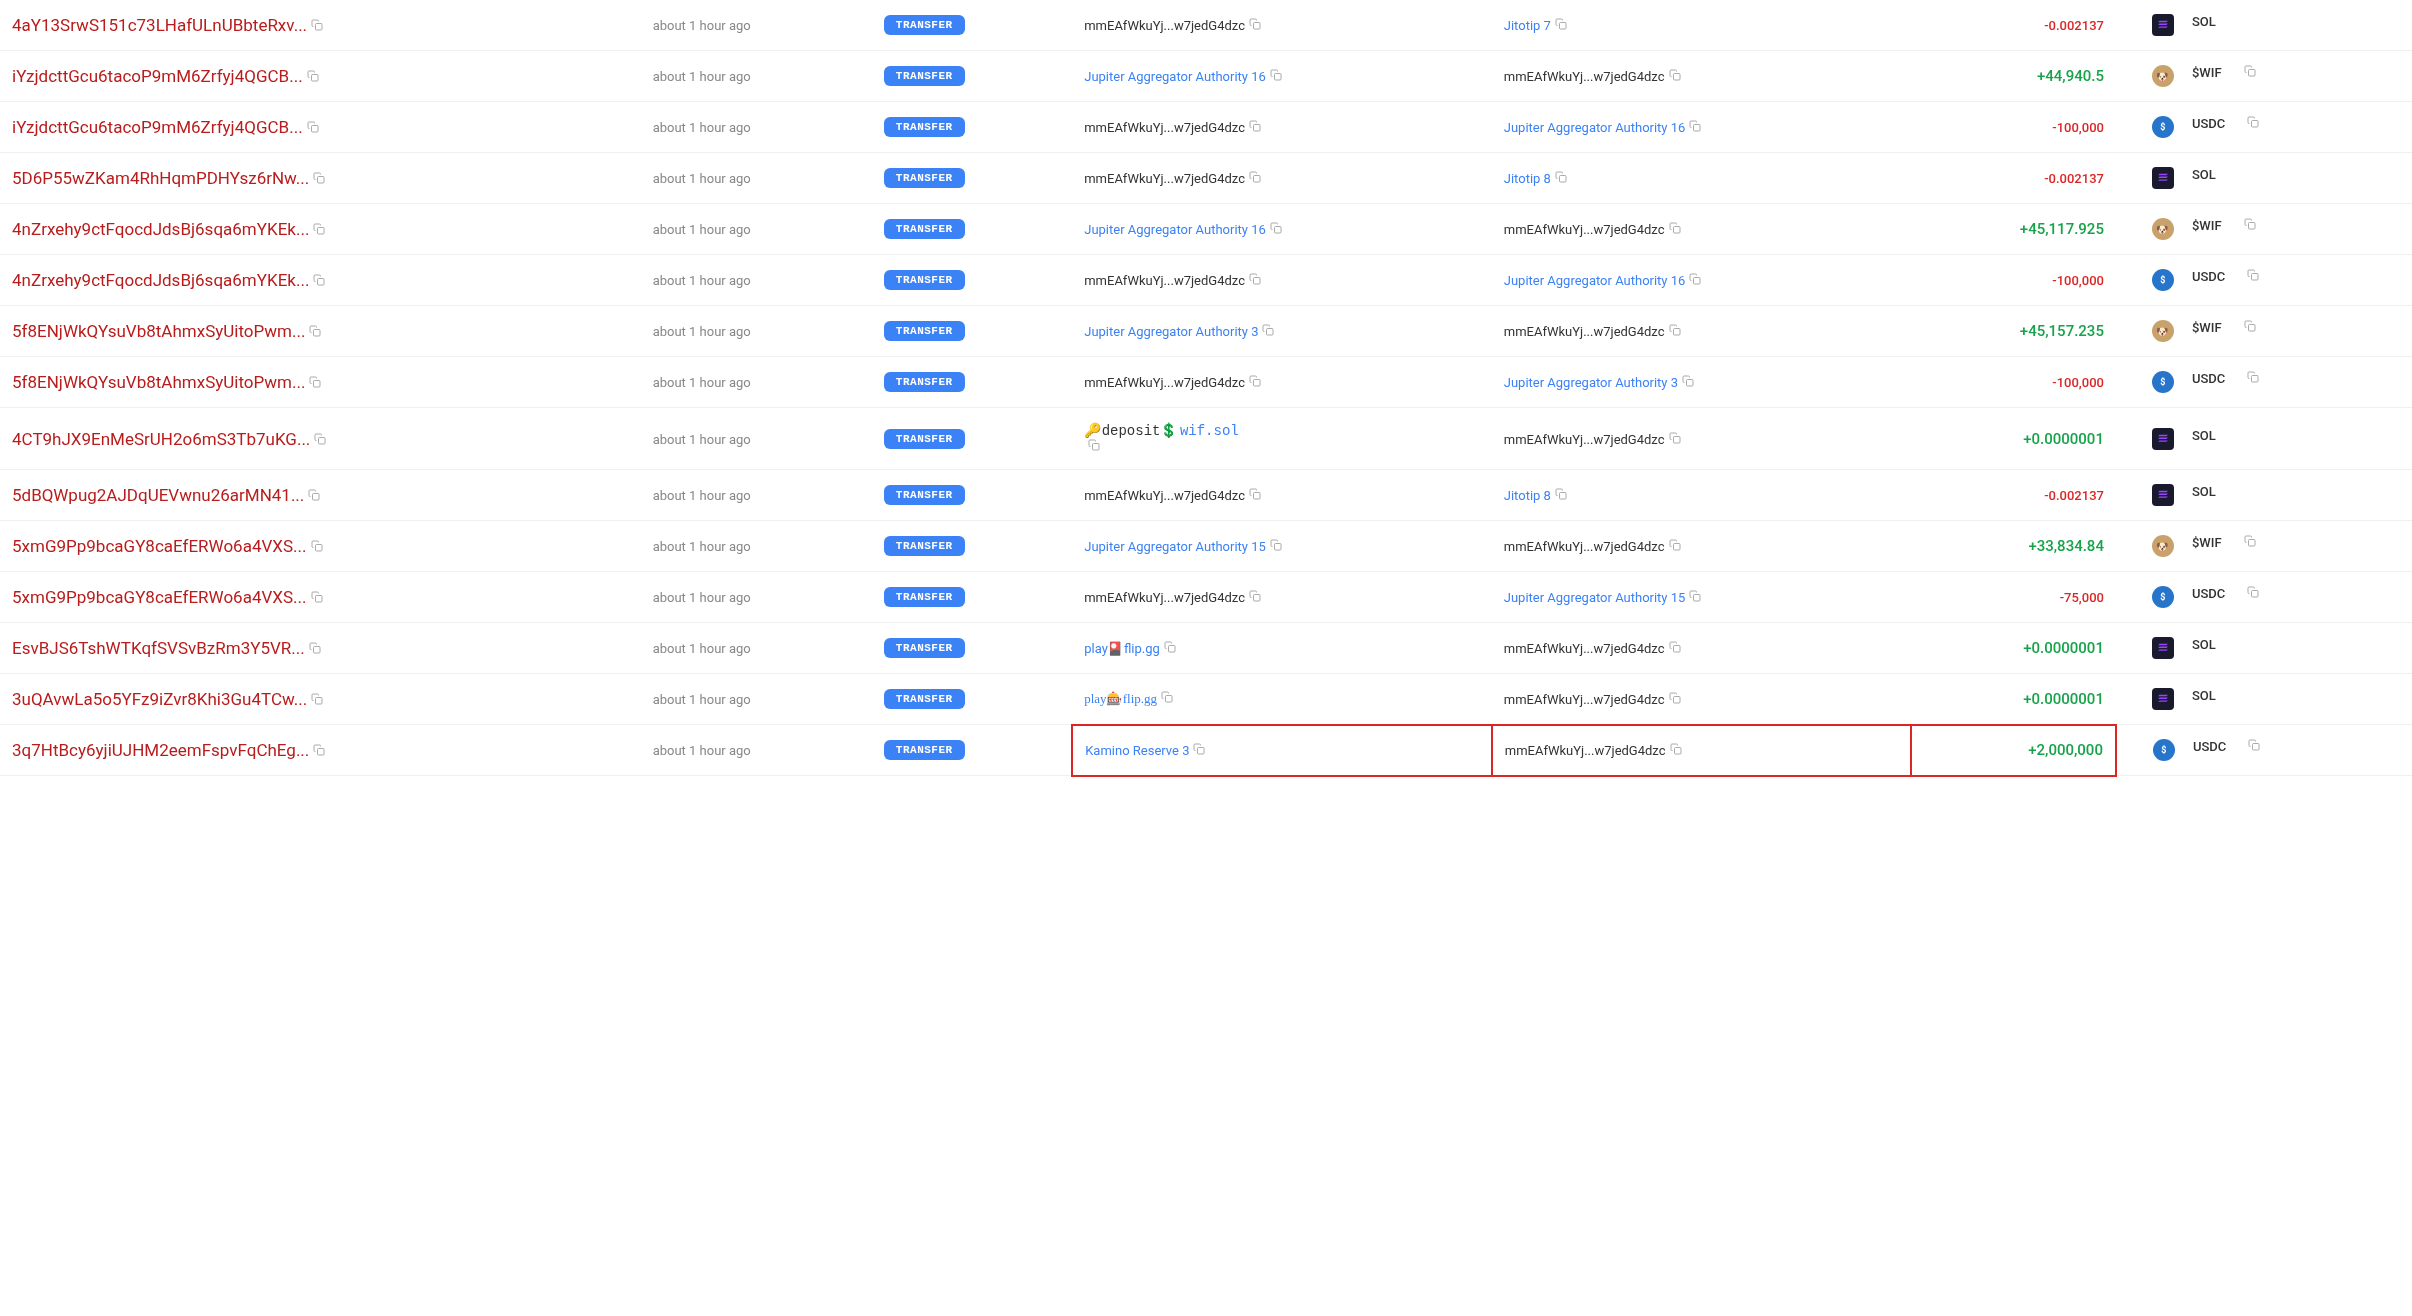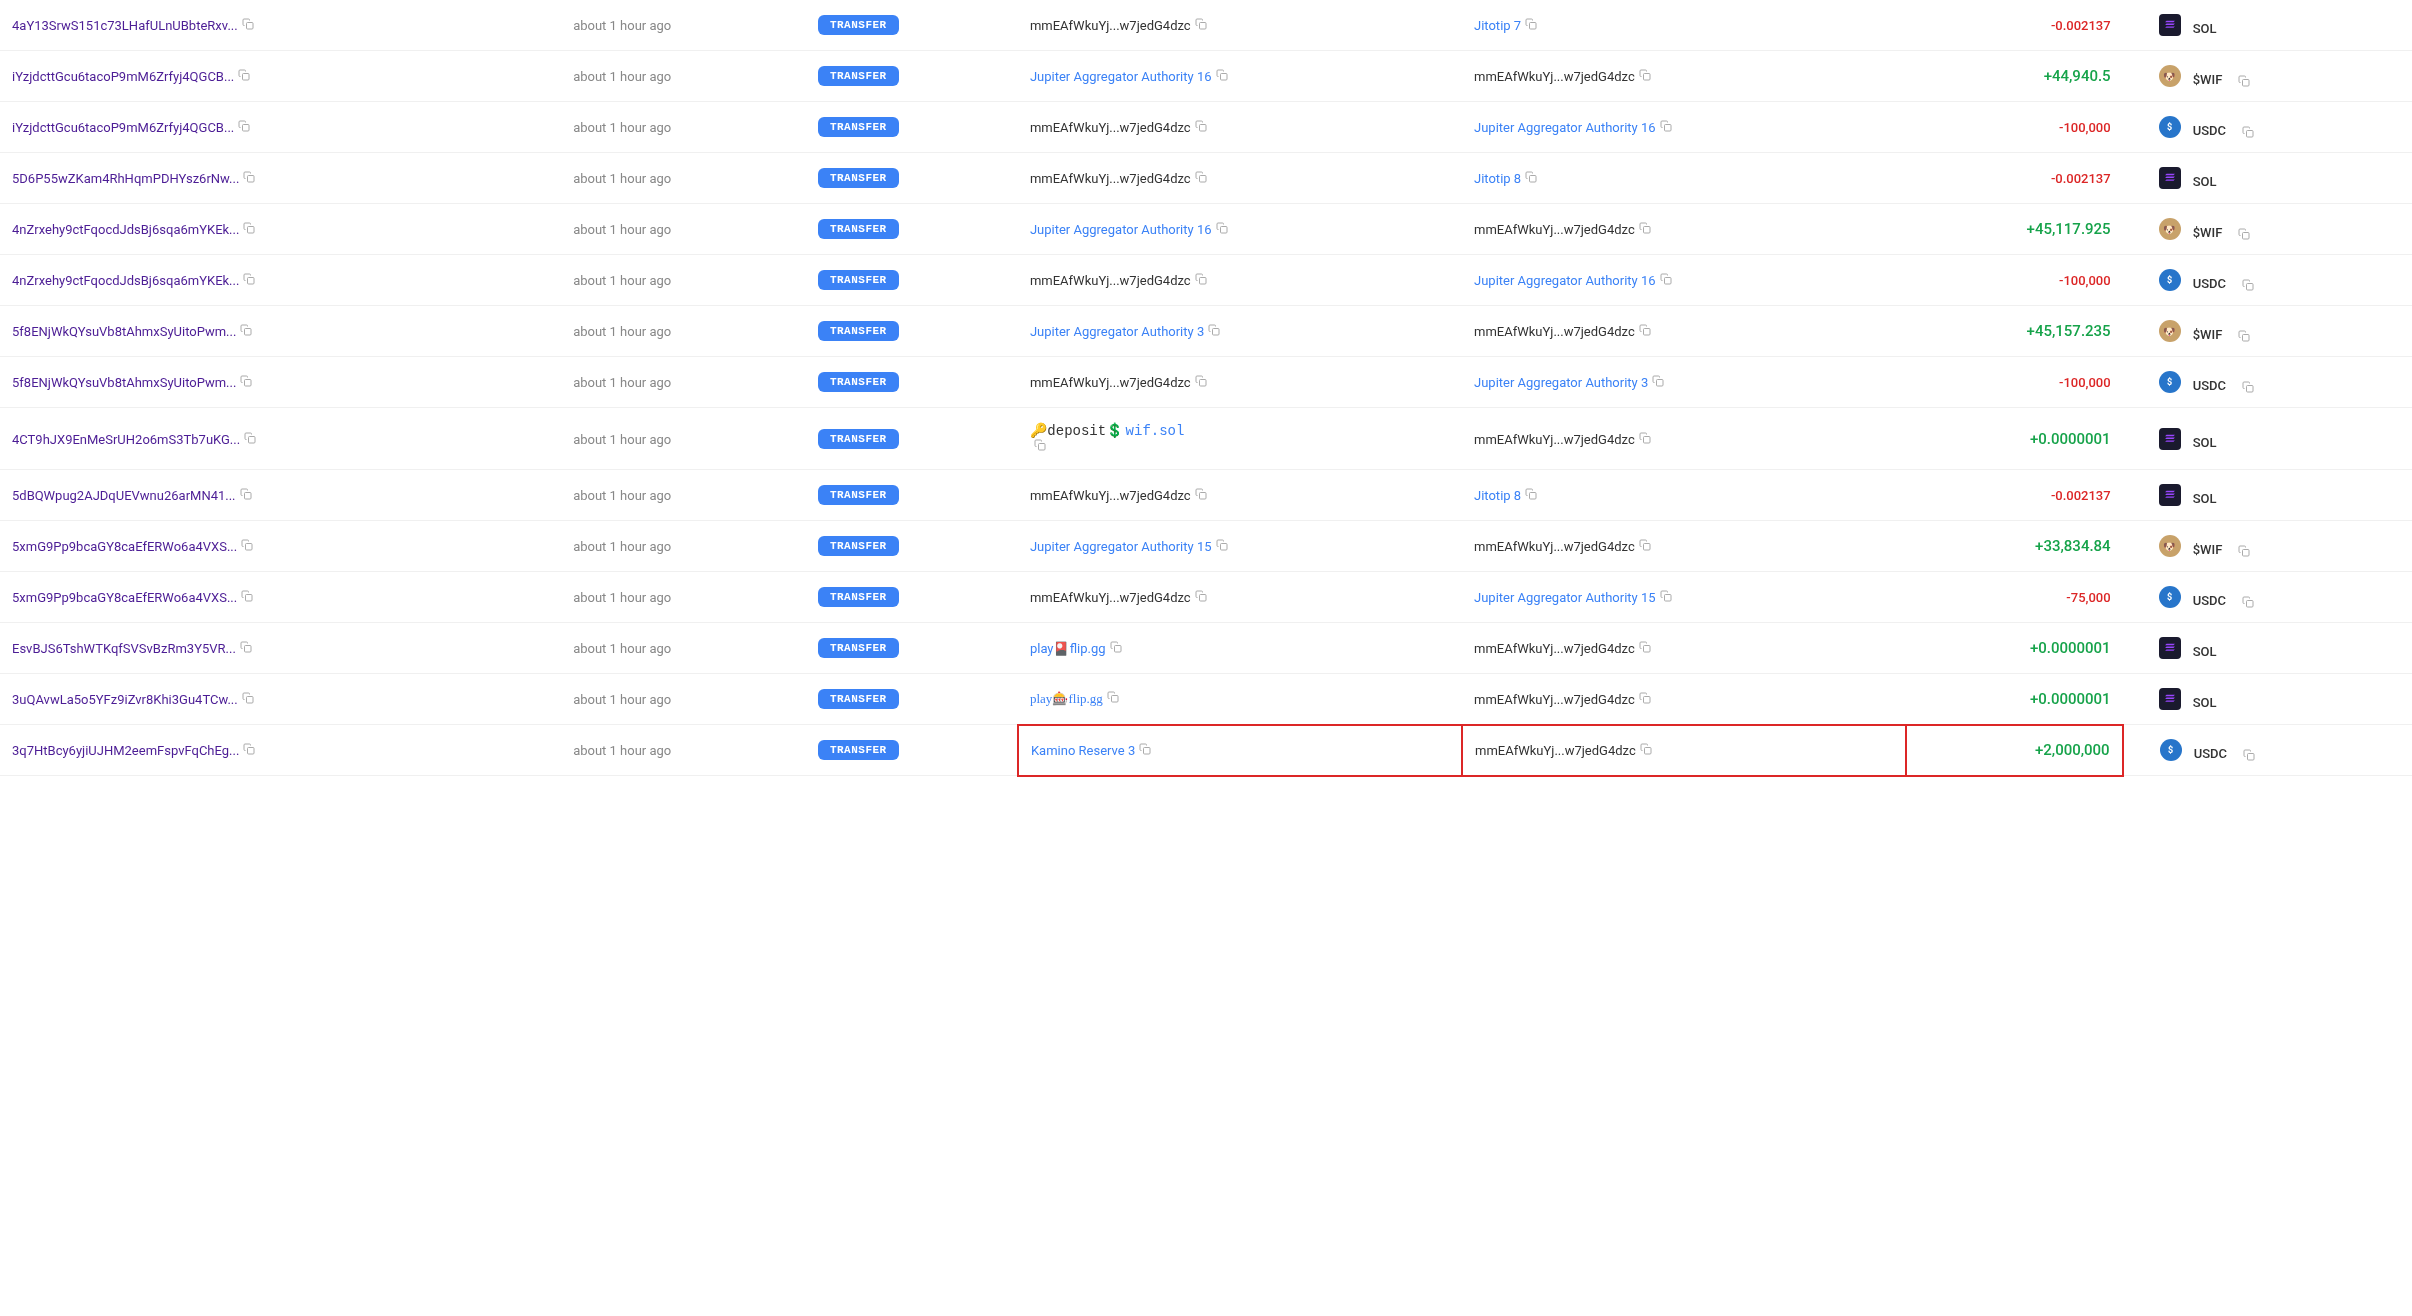--- a/index.html
+++ b/index.html
@@ -19,22 +19,22 @@
     }
     tr {
       border-bottom: 1px solid #f0f0f0;
     }
     td {
       padding: 14px 12px;
       vertical-align: middle;
       white-space: nowrap;
     }
     .tx-hash {
-      color: #4c1d95;
-      font-size: 13px;
+      color: #b91c1c;
+      font-size: 17px;
       cursor: pointer;
       max-width: 280px;
       overflow: hidden;
       text-overflow: ellipsis;
     }
     .copy-icon {
       display: inline-flex;
       align-items: center;
       justify-content: center;
       color: #aaa;
@@ -76,22 +76,22 @@
     }
     .amount-negative {
       color: #dc2626;
       font-size: 13px;
       font-weight: 500;
       min-width: 100px;
       text-align: right;
     }
     .token-cell {
       display: flex;
-      align-items: flex-end;
-      gap: 12px;
+      align-items: flex-start;
+      gap: 18px;
       font-size: 13px;
       font-weight: 500;
       margin-left: 24px;
     }
     .token-icon-sol {
       width: 22px;
       height: 22px;
       background: #1a1a2e;
       border-radius: 4px;
       display: inline-flex;

